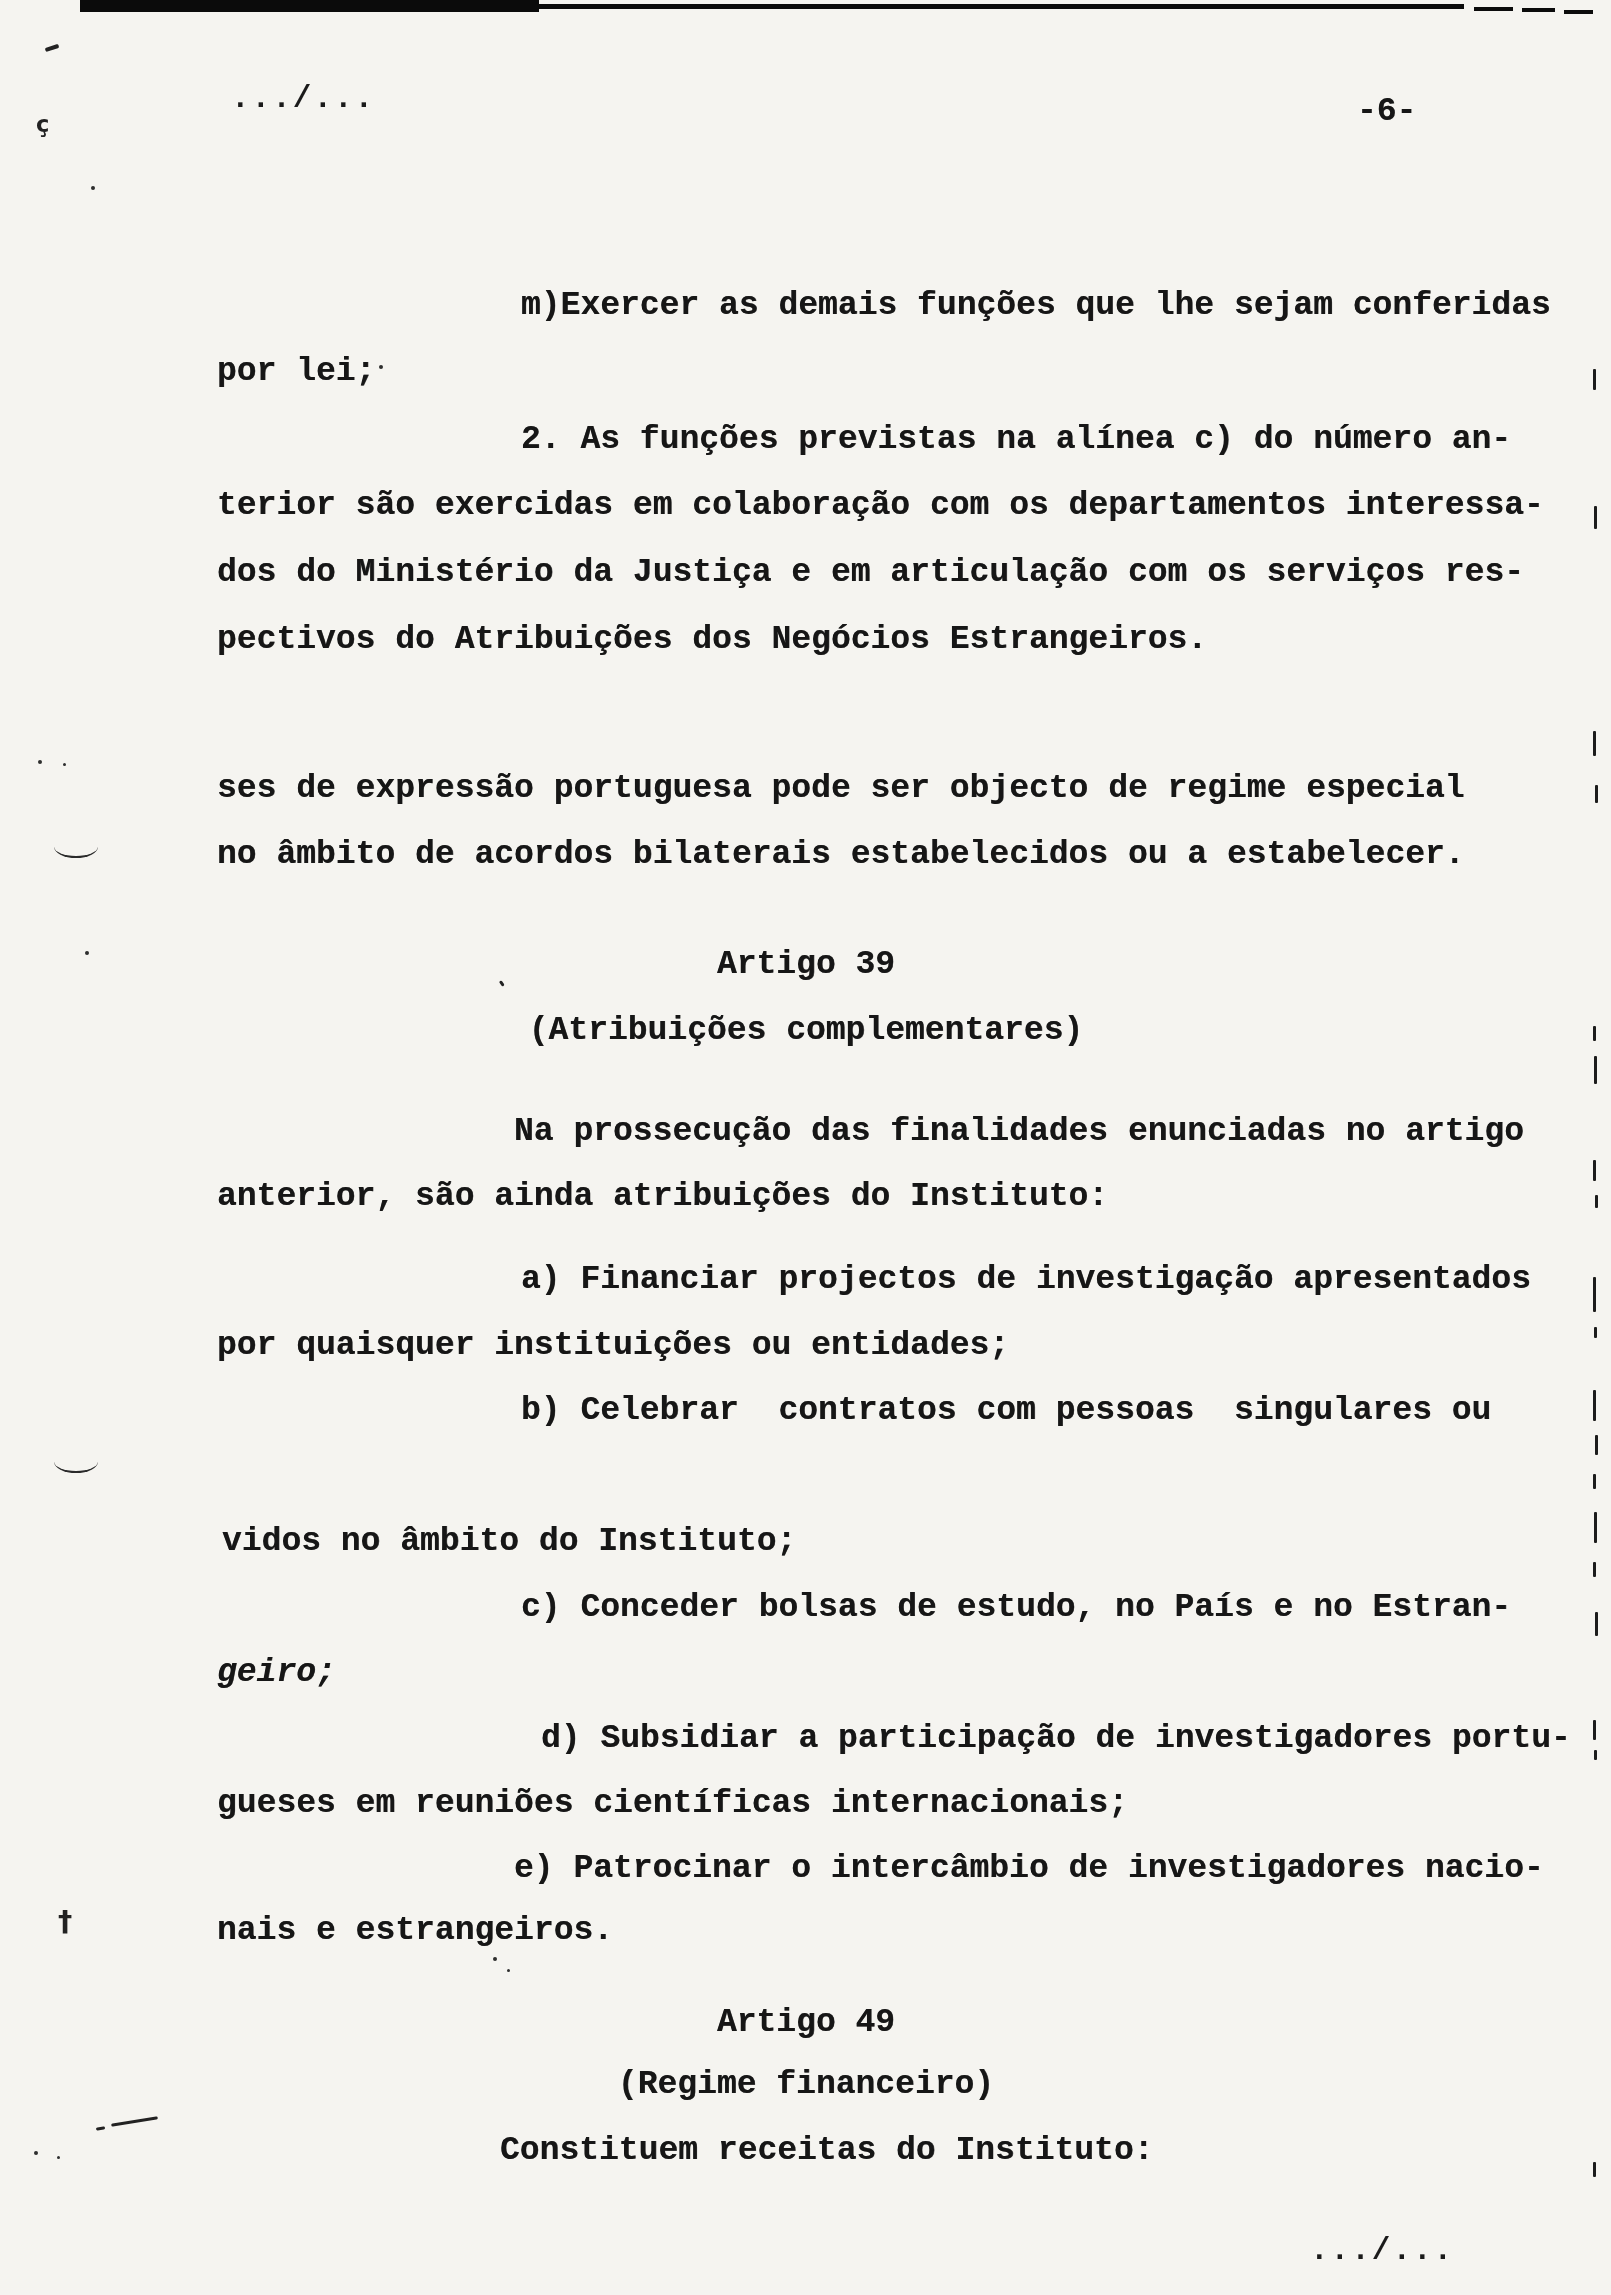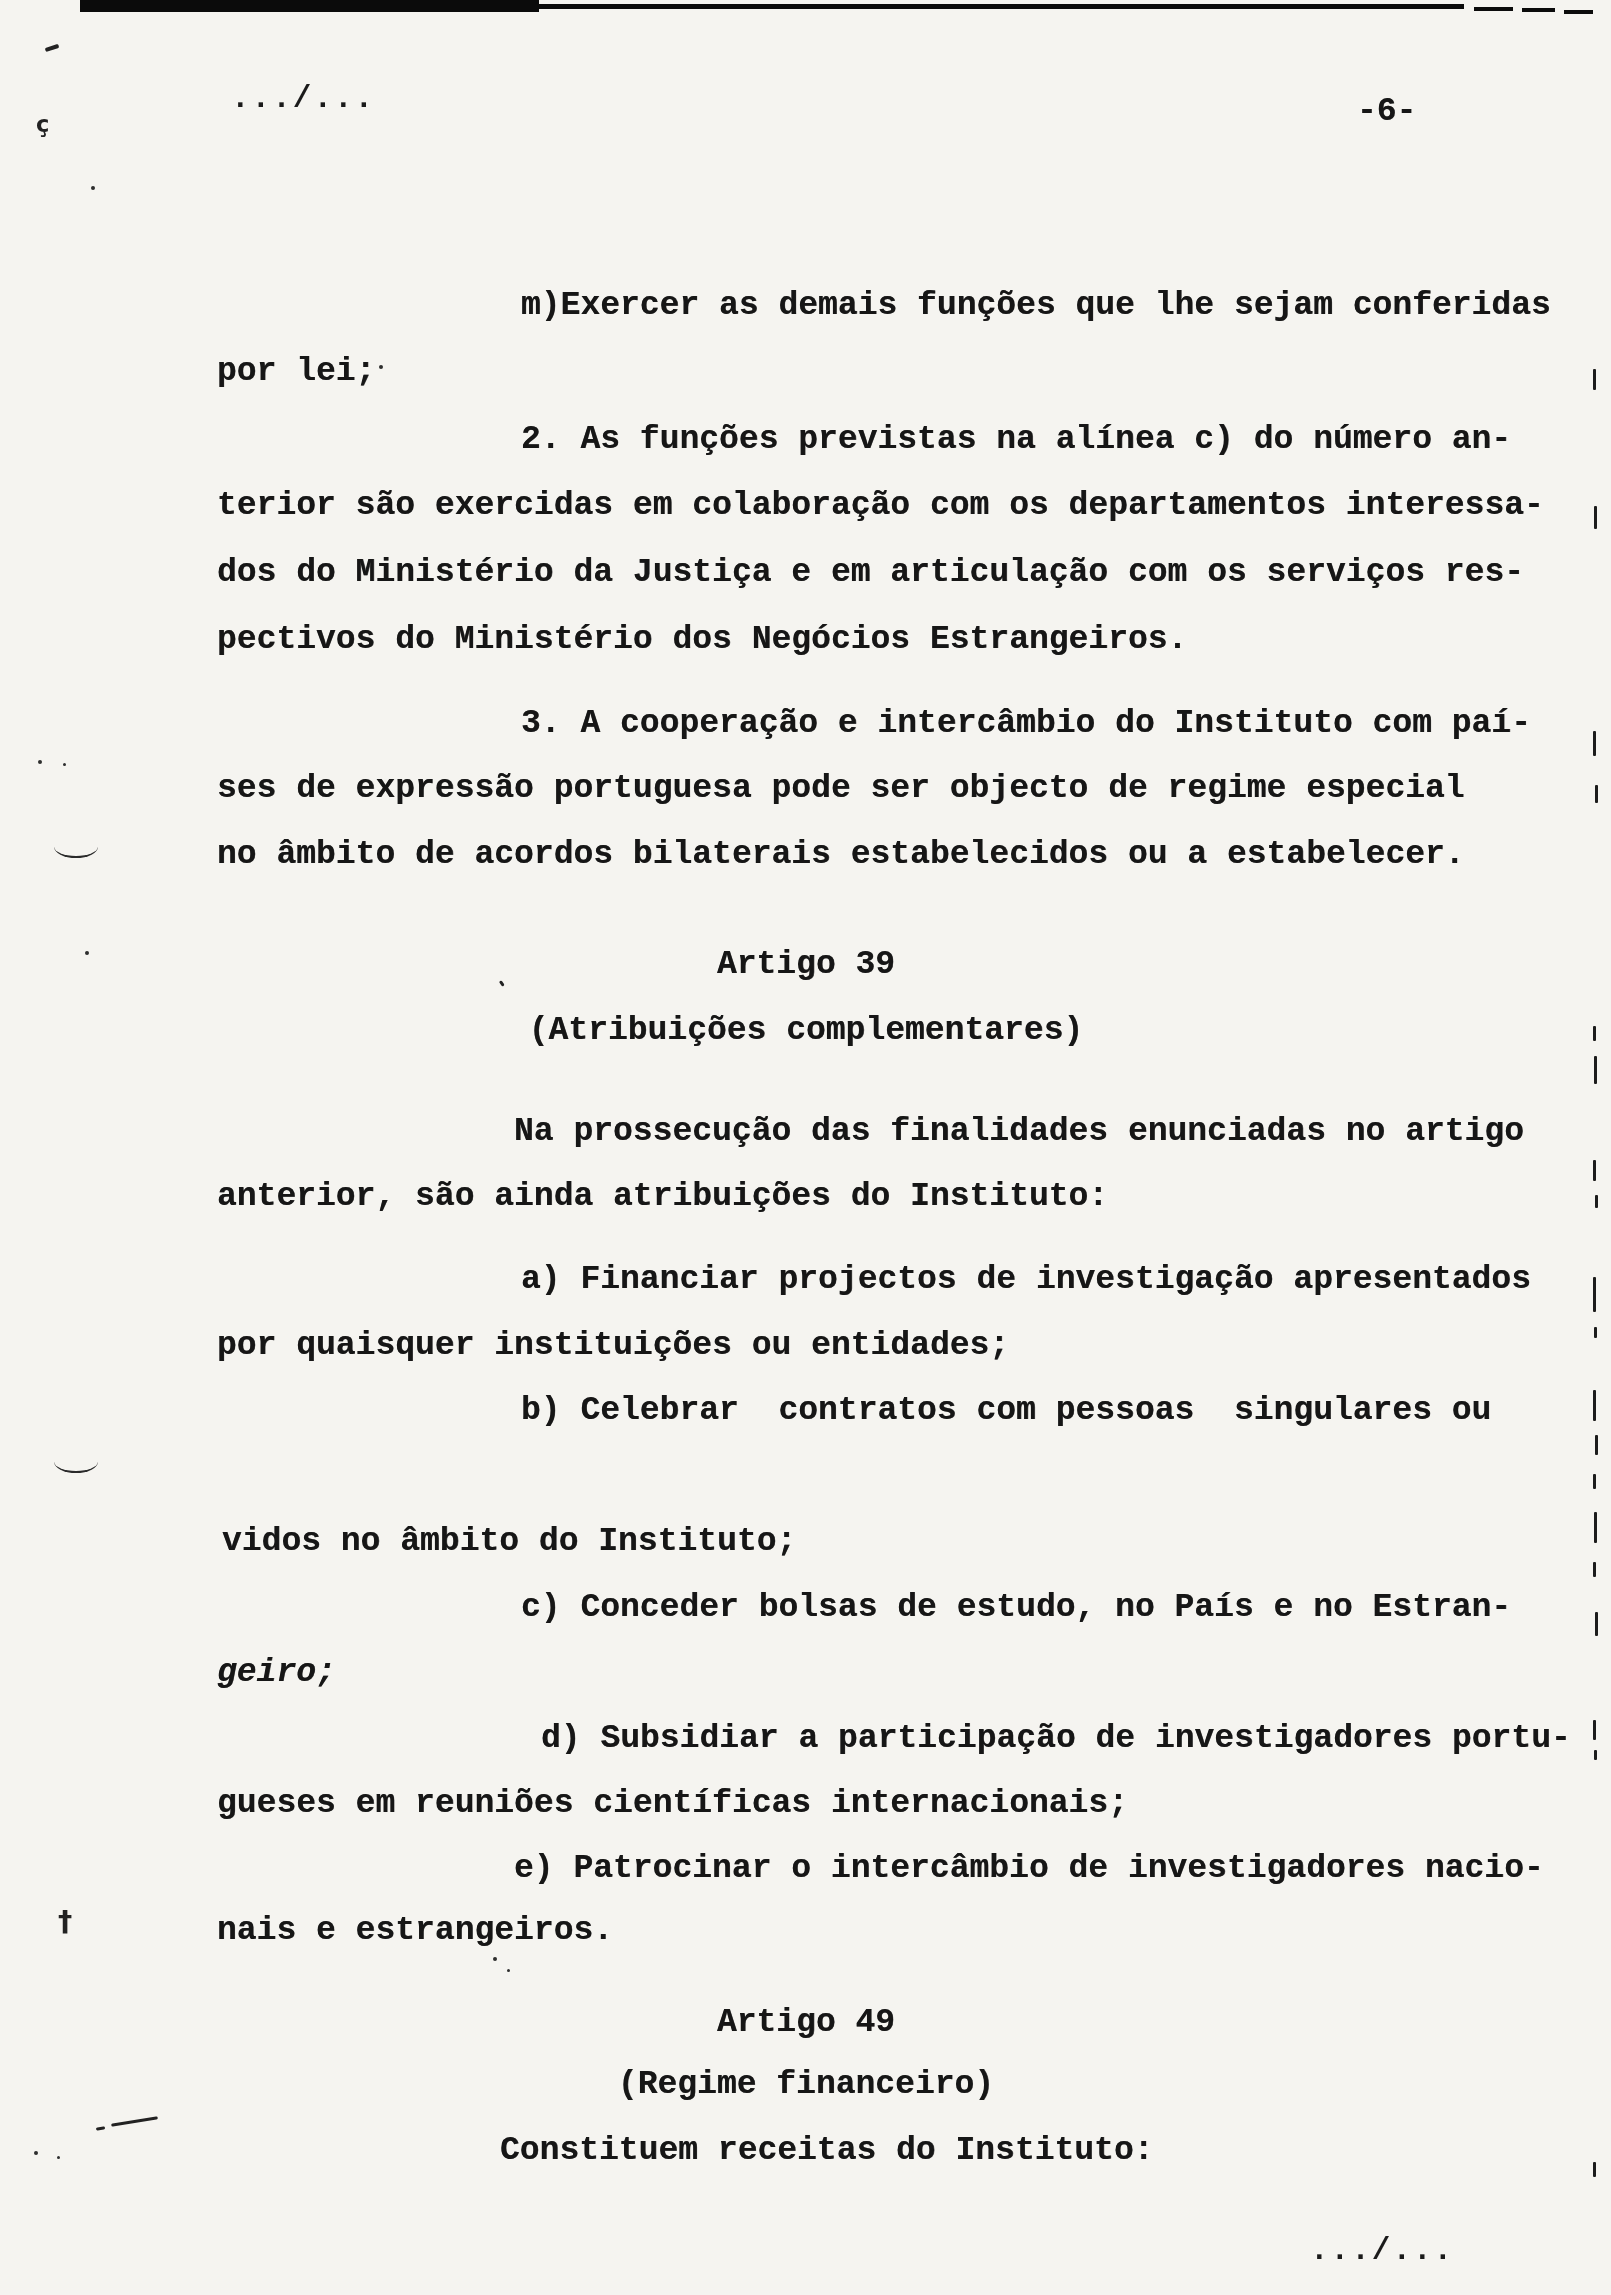--- a/index.html
+++ b/index.html
@@ -50,22 +50,21 @@
   <div class="bar" style="left:1564px;top:10.3px;width:28.5px;height:3.9px;"></div>
 
   <div class="small-note" style="left:231px;top:83px;">.../...</div>
   <div class="line" style="left:1357px;top:95px;">-6-</div>
 
   <div class="line" style="left:521px;top:289px;">m)Exercer as demais funções que lhe sejam conferidas</div>
   <div class="line" style="left:217px;top:355px;">por lei;</div>
   <div class="line" style="left:521px;top:423px;">2. As funções previstas na alínea c) do número an-</div>
   <div class="line" style="left:217px;top:489px;">terior são exercidas em colaboração com os departamentos interessa-</div>
   <div class="line" style="left:217px;top:556px;text-align:center;">dos do Ministério da Justiça e em articulação com os serviços res-</div>
-  <div class="line" style="left:217px;top:623px;">pectivos do Ministério dos Negócios Estrangeiros.</div>
-  <div class="line" style="left:521px;top:707px;">3. A cooperação e intercâmbio do Instituto com paí-</div>
+  <div class="line" style="left:217px;top:623px;">pectivos do Atribuições dos Negócios Estrangeiros.</div>
   <div class="line" style="left:217px;top:772px;">ses de expressão portuguesa pode ser objecto de regime especial</div>
   <div class="line" style="left:217px;top:838px;">no âmbito de acordos bilaterais estabelecidos ou a estabelecer.</div>
 
   <div class="line center" style="top:948px;">Artigo 39</div>
   <div class="line" style="left:514px;top:1115px;">Na prossecução das finalidades enunciadas no artigo</div>
 
   <div class="line center" style="top:1014px;">(Atribuições complementares)</div>
   <div class="line" style="left:217px;top:1180px;">anterior, são ainda atribuições do Instituto:</div>
   <div class="line" style="left:521px;top:1263px;">a) Financiar projectos de investigação apresentados</div>
   <div class="line" style="left:217px;top:1329px;text-align:right;">por quaisquer instituições ou entidades;</div>

